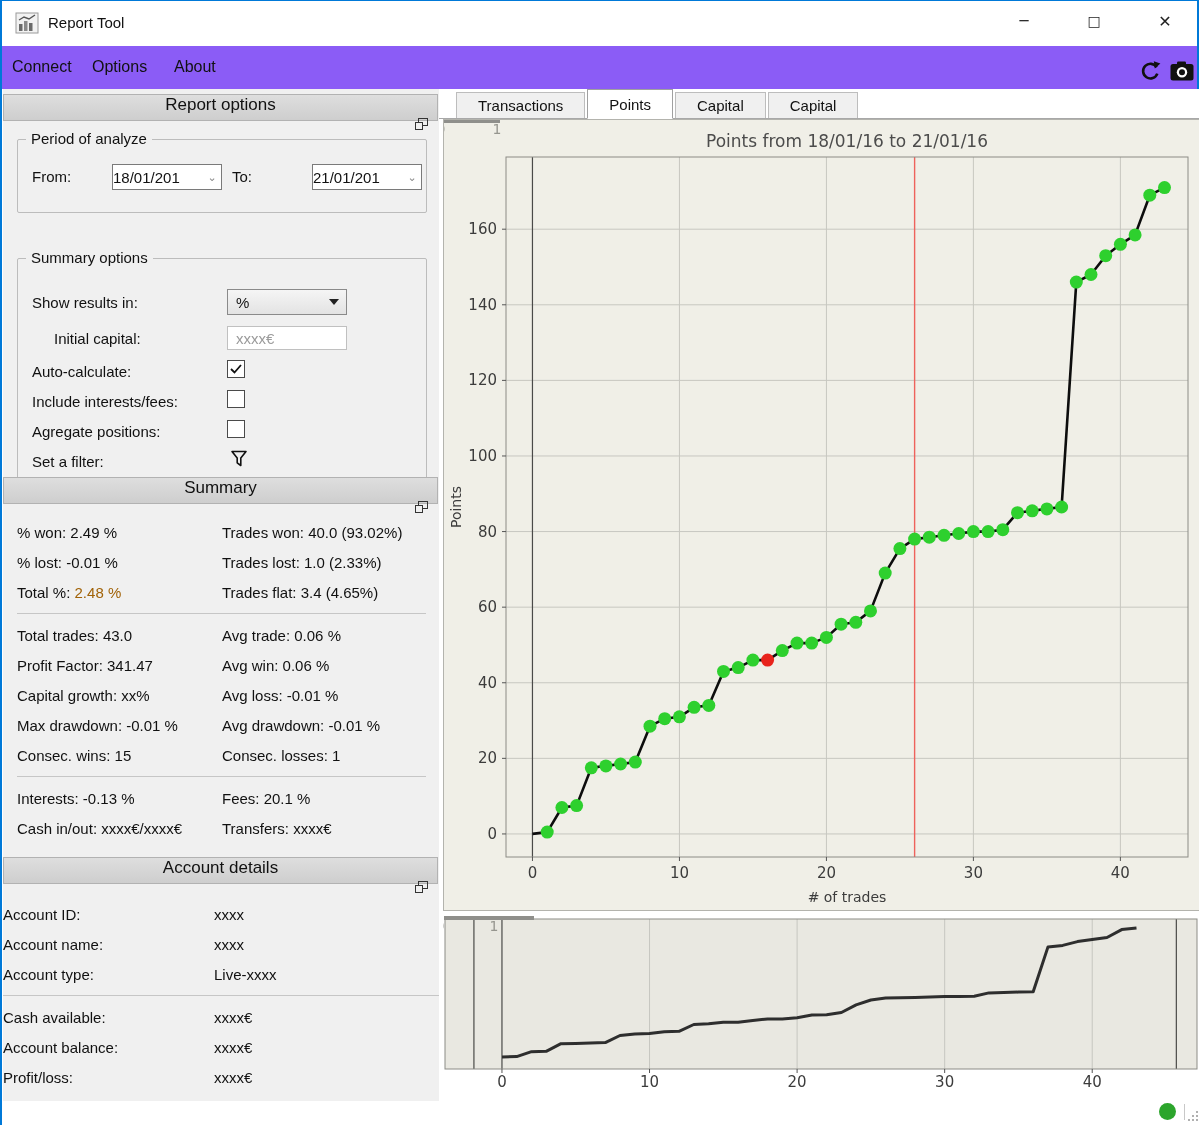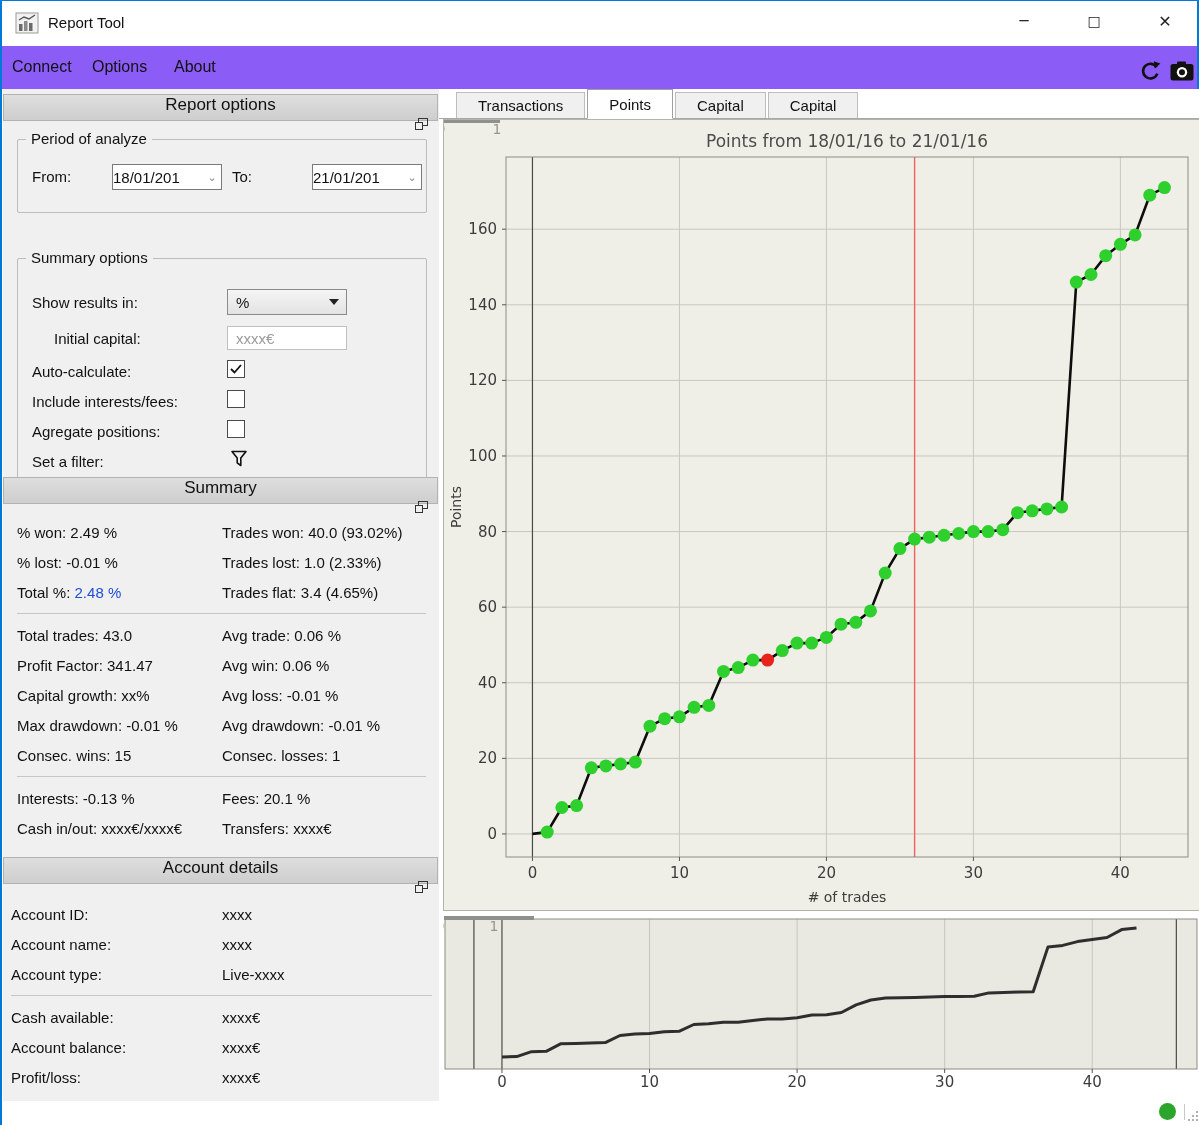--- a/index.html
+++ b/index.html
@@ -40,21 +40,21 @@
   .checkbox svg{visibility:hidden;}
   .checkbox.checked svg{visibility:visible;}
 
   .srow{display:flex;height:30px;align-items:center;}
   .srow .lc{flex:0 0 205px;}
   .srow .rc{flex:1;}
   .arow{display:flex;height:30px;align-items:center;}
   .arow .lc{flex:0 0 211px;}
   .arow .rc{flex:1;}
   .sep{border:none;border-top:1px solid #c6c6c6;margin:6px 0;}
-  .green{color:#1d4ed8;}
+  .green{color:#a16207;}
 
   
   .right-pane{position:absolute;left:437px;top:88px;width:760px;height:1013px;background:#fff;}
   .tabbar{position:absolute;left:0;top:0;width:100%;height:30px;border-bottom:1px solid #a8a8a8;box-sizing:border-box;display:flex;align-items:flex-end;padding-left:17px;}
   .tab{height:26px;background:#f0f0f0;border:1px solid #bdbdbd;border-bottom:none;box-sizing:border-box;display:flex;align-items:center;padding:0 21px;font-size:15px;color:#111;margin-right:2px;}
   .tab.active{height:30px;background:#fff;border:1px solid #a0a0a0;border-bottom:1px solid #fff;margin-bottom:-1px;z-index:2;}
   .chart-canvas{position:absolute;left:4px;top:30px;width:756px;height:790px;background:#f0efe7;border:1px solid #b3b3ad;box-sizing:content-box;}
   .overview-canvas{position:absolute;left:4px;top:827px;width:756px;height:180px;}
   .mini-scroll{position:absolute;background:#8f8f8b;}
 
@@ -232,21 +232,21 @@
 
     <div class="ph" style="top:768px;">
       <span>Account details</span>
       <span class="float-ic">
         <svg width="13" height="12" viewBox="0 0 13 12">
           <rect x="3.5" y="0.5" width="9" height="7" fill="none" stroke="#333"></rect>
           <rect x="0.5" y="4.5" width="7" height="7" fill="#f0f0f0" stroke="#333"></rect>
         </svg>
       </span>
     </div>
-    <div class="panel-body" style="top:796px;height:217px;padding:14px 8px;box-sizing:border-box;">
+    <div class="panel-body" style="top:796px;height:217px;padding:14px 0;box-sizing:border-box;">
       <div class="arow">
           <span class="lc">Account ID:</span>
           <span class="rc">xxxx</span>
         </div>
       <div class="arow">
           <span class="lc">Account name:</span>
           <span class="rc">xxxx</span>
         </div>
       <div class="arow">
           <span class="lc">Account type:</span>

